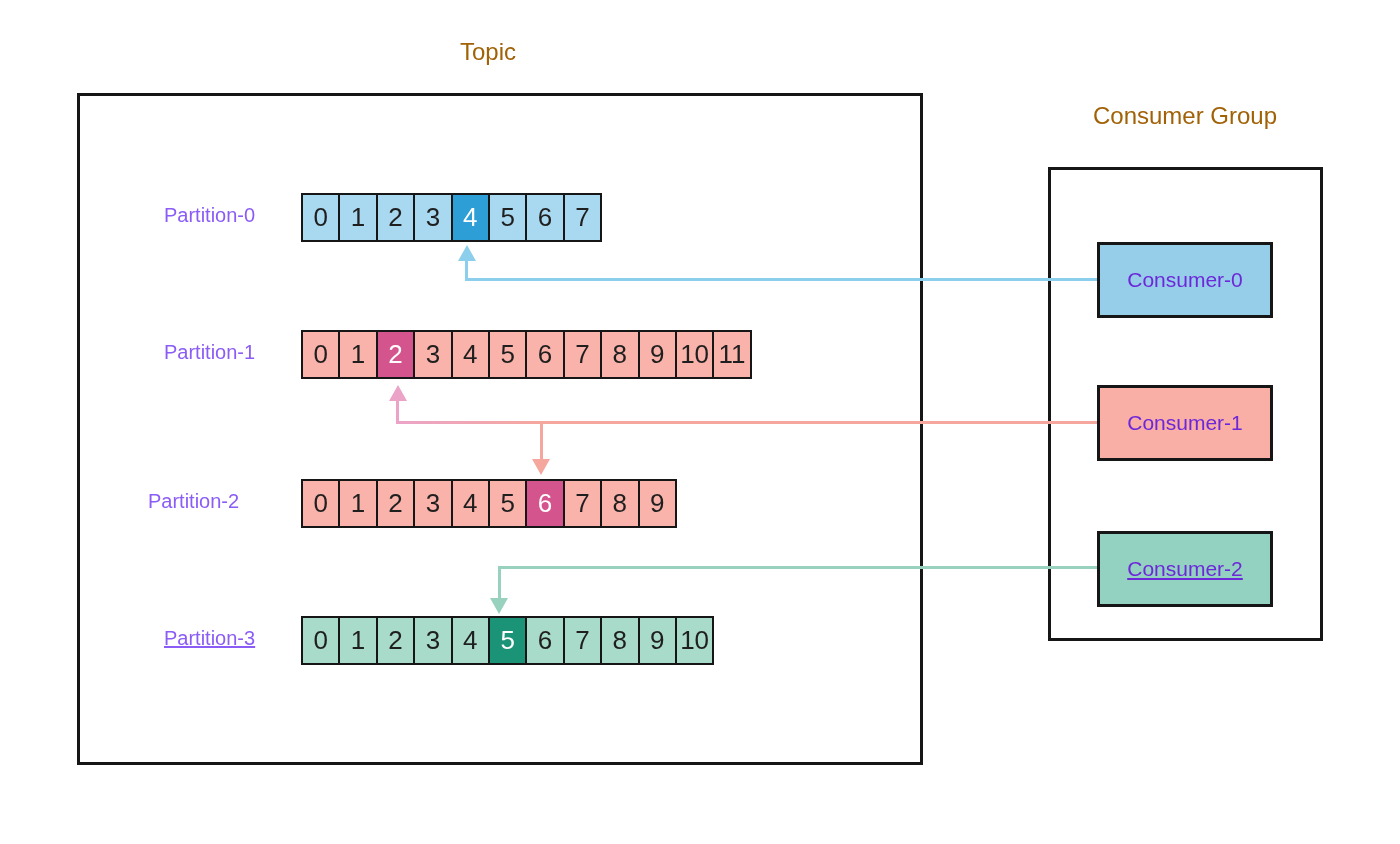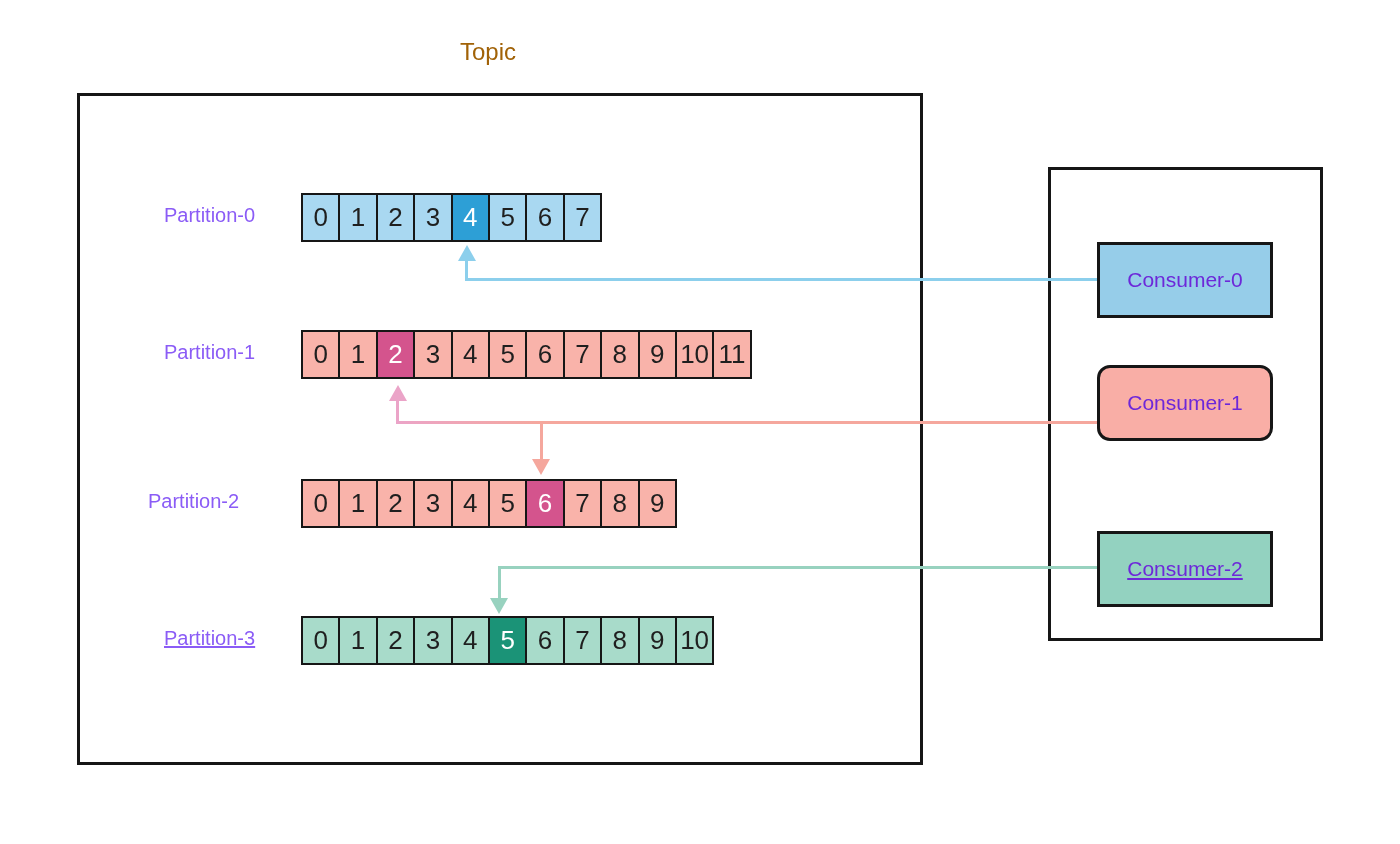--- a/index.html
+++ b/index.html
@@ -35,20 +35,21 @@
   .tri{position:absolute;width:0;height:0;border-left:9px solid transparent;border-right:9px solid transparent;}
   .tri-up{border-bottom:16px solid;}
   .tri-down{border-top:16px solid;}
 </style>
 </head>
 <body>
 
 <div class="canvas">
 
   <div class="big-title" style="left:418px;top:38px;width:140px;">Topic</div>
+  <div class="big-title" style="left:1085px;top:102px;width:200px;">Consumer Group</div>
 
   <div class="frame" style="left:77px;top:93px;width:846px;height:672px;"></div>
   <div class="frame" style="left:1048px;top:167px;width:275px;height:474px;"></div>
 
   <div id="partitions">
       <div class="p-label" style="left: 164px; top: 204px;">Partition-0</div>
       <div class="p-row" style="left: 301px; top: 193px;">
         <div class="cell theme-blue">0</div>
         <div class="cell theme-blue">1</div>
         <div class="cell theme-blue">2</div>
@@ -99,21 +100,21 @@
         <div class="cell theme-green">8</div>
         <div class="cell theme-green">9</div>
         <div class="cell theme-green">10</div>
       </div>
     </div>
 
   <div id="consumers">
       <div class="consumer theme-blue" style="top: 242px;">
         <span>Consumer-0</span>
       </div>
-      <div class="consumer theme-pink" style="top: 365px; border-radius: 13px;">
+      <div class="consumer theme-pink" style="top: 385px;">
         <span>Consumer-1</span>
       </div>
       <div class="consumer theme-green" style="top: 531px;">
         <span>Consumer-2</span>
       </div>
     </div>
 
   <div class="line" style="left:465px;top:278px;width:632px;background:var(--blue-arrow);"></div>
   <div class="vline" style="left:465px;top:260px;height:21px;background:var(--blue-arrow);"></div>
   <div class="tri tri-up" style="left:458px;top:245px;border-bottom-color:var(--blue-arrow);"></div>

